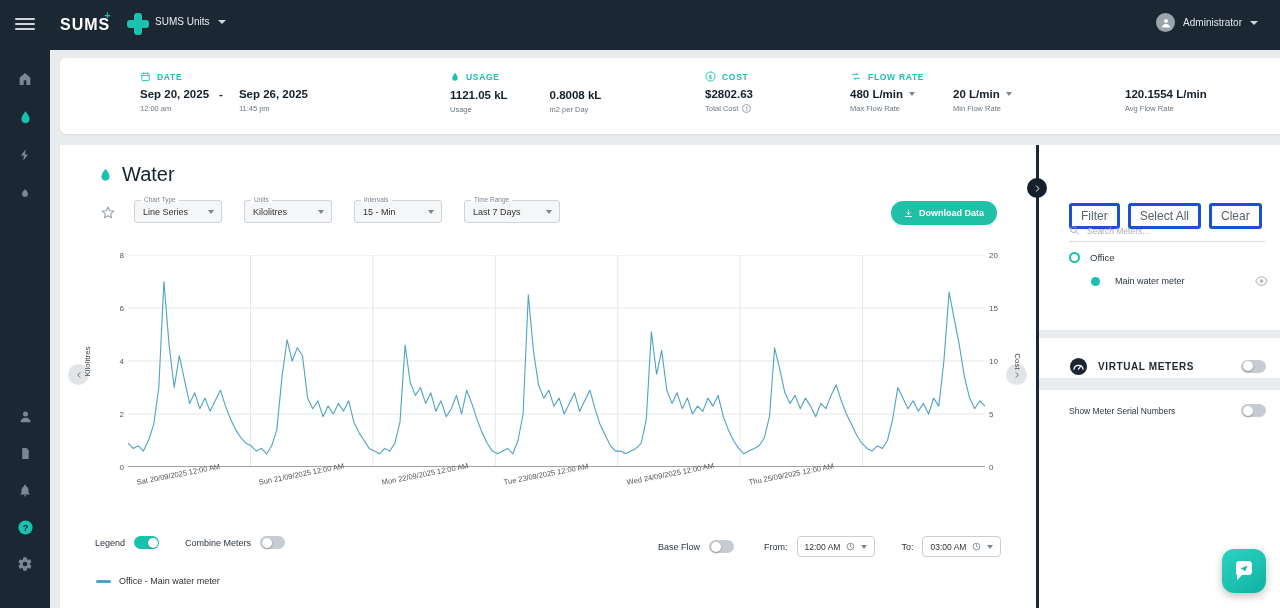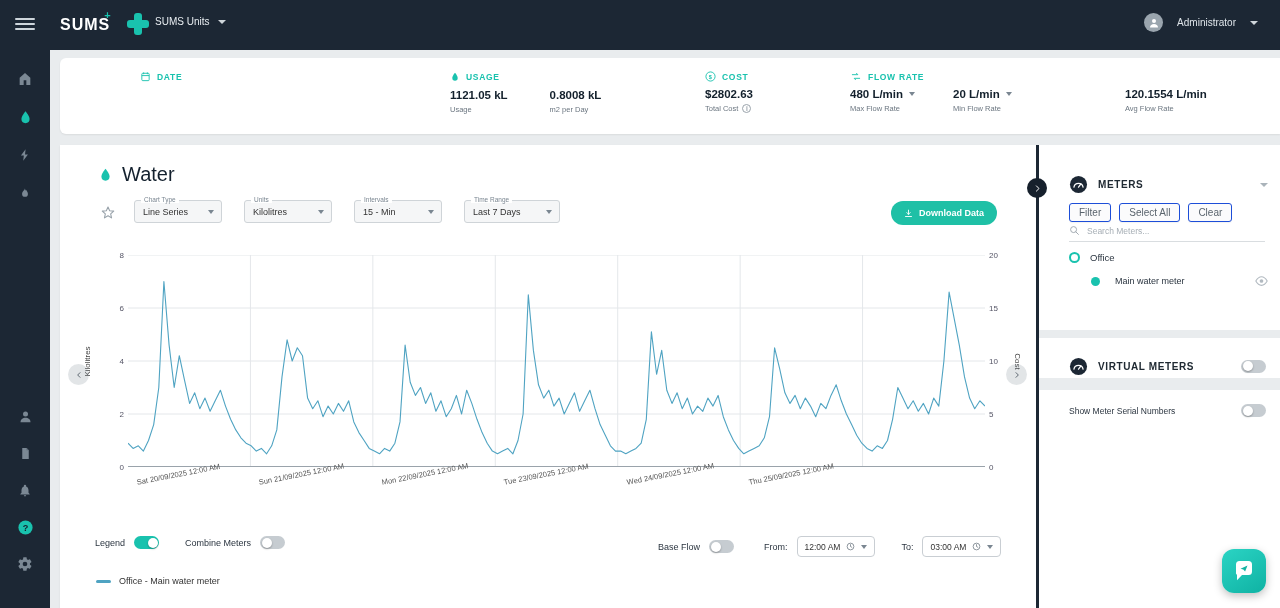--- a/index.html
+++ b/index.html
@@ -18,21 +18,21 @@
   .hamburger { position:absolute; left:15px; top:18px; width:20px; height:14px; background:none; border:none; cursor:pointer; }
   .hamburger i { display:block; height:2px; background:#cdd5db; margin-bottom:3px; border-radius:1px; }
   .logo { position:absolute; left:60px; top:13px; display:flex; align-items:center; gap:10px; }
   .logo-text { color:#fff; font-weight:800; font-size:16px; letter-spacing:1px; }
   .logo-sup { color:#19c2ae; font-weight:800; font-size:11px; vertical-align:super; position:relative; top:-5px; left:-6px; }
   .logo-cross { position:relative; width:22px; height:22px; }
   .logo-cross i { position:absolute; background:#19c2ae; border-radius:3px; }
   .logo-cross .h { left:0; top:7px; width:22px; height:8px; }
   .logo-cross .v { left:7px; top:0; width:8px; height:22px; }
   .org { position:absolute; left:155px; top:16px; display:flex; align-items:center; gap:9px; color:#e8edf1; font-size:10px; cursor:pointer; }
-  .admin { position:absolute; right:22px; top:13px; display:flex; align-items:center; gap:14px; color:#dfe5ea; font-size:10px; cursor:pointer; }
+  .admin { position:absolute; right:22px; top:13px; display:flex; align-items:center; gap:8px; color:#dfe5ea; font-size:10px; cursor:pointer; }
   .avatar { width:19px; height:19px; border-radius:50%; background:#9aa5ae; display:flex; align-items:center; justify-content:center; }
   .caret-down { width:0; height:0; border-left:4px solid transparent; border-right:4px solid transparent; border-top:4.5px solid #cfd6db; }
 
   .side-icons-top { position:absolute; left:0; top:70px; width:50px; display:flex; flex-direction:column; align-items:center; gap:20px; }
   .side-icons-bottom { position:absolute; left:0; bottom:35px; width:50px; display:flex; flex-direction:column; align-items:center; gap:19px; }
   .side-btn { background:none; border:none; cursor:pointer; width:22px; height:18px; display:flex; align-items:center; justify-content:center; }
 
   
   .stats-card { position:absolute; left:60px; top:58px; right:0; height:76px; background:#fff; border-radius:6px 0 0 6px; box-shadow:0 1px 2px rgba(0,0,0,.07); display:flex; align-items:flex-start; padding:13px 0 0 80px; }
   .shead { display:flex; align-items:center; gap:6px; color:#19c2ae; font-size:8.5px; font-weight:bold; letter-spacing:.7px; margin-bottom:6px; }
@@ -88,21 +88,21 @@
   .rpanel { position:absolute; left:1039px; top:145px; right:0; bottom:0; background:#e9ecee; }
   .rsec { position:absolute; left:0; right:0; background:#fff; }
   .sec-meters { top:0; height:185px; }
   .sec-virtual { top:193px; height:40px; display:flex; align-items:center; padding:16px 14px 0 30px; gap:10px; }
   .sec-serials { top:245px; bottom:0; }
   .rp-header { display:flex; align-items:center; gap:10px; }
   .rp-title { font-size:10px; font-weight:bold; color:#202a33; letter-spacing:.6px; white-space:nowrap; }
   .meters-head { position:absolute; left:30px; right:12px; top:30px; }
   .chev-grey { margin-left:auto; width:0; height:0; border-left:4px solid transparent; border-right:4px solid transparent; border-top:4.5px solid #aab3ba; }
   .chip-row { position:absolute; left:30px; top:58px; display:flex; gap:8px; }
-  .chip { font-family:inherit; font-size:10px; color:#5a646d; background:#fbfbfc; border:1px solid #1d4ed8; border-radius:3px; padding:3px 9px; cursor:pointer; box-shadow:0 1px 1px rgba(0,0,0,.05); }
+  .chip { font-family:inherit; font-size:12px; color:#5a646d; background:#fbfbfc; border:3px solid #1d4ed8; border-radius:3px; padding:3px 9px; cursor:pointer; box-shadow:0 1px 1px rgba(0,0,0,.05); }
   .search-row { position:absolute; left:30px; top:80px; width:196px; display:flex; align-items:center; gap:7px; border-bottom:1px solid #d9dde0; padding-bottom:5px; }
   .search-row input { border:none; outline:none; background:transparent; font-size:8.5px; color:#333; width:160px; font-family:inherit; }
   .search-row input::placeholder { color:#a6aeb5; }
   .office-row { position:absolute; left:30px; top:107px; display:flex; align-items:center; gap:10px; cursor:pointer; }
   .ring { width:11px; height:11px; border-radius:50%; border:2px solid #19c2ae; }
   .office-lbl { font-size:9.5px; color:#2b3540; }
   .meter-row { position:absolute; left:52px; right:12px; top:131px; display:flex; align-items:center; gap:15px; cursor:pointer; }
   .dot { width:9px; height:9px; border-radius:50%; background:#19c2ae; }
   .meter-lbl { font-size:9px; color:#2b3540; }
   .meter-row .eye { margin-left:auto; }
@@ -205,20 +205,31 @@
 
   <div class="sgroup" style="width:255px;">
     <div class="shead">
       <svg width="11" height="11" viewBox="0 0 24 24">
           <rect x="4" y="5" width="16" height="16" rx="2" fill="none" stroke="#19c2ae" stroke-width="2"></rect>
           <line x1="4" y1="10" x2="20" y2="10" stroke="#19c2ae" stroke-width="2"></line>
           <line x1="8" y1="3" x2="8" y2="7" stroke="#19c2ae" stroke-width="2"></line>
           <line x1="16" y1="3" x2="16" y2="7" stroke="#19c2ae" stroke-width="2"></line>
         </svg>
       <span>DATE</span>
+    </div>
+    <div class="date-row">
+      <div class="scol">
+        <div class="sval">Sep 20, 2025</div>
+        <div class="scap">12:00 am</div>
+      </div>
+      <div class="dash">-</div>
+      <div class="scol" style="margin-left:6px;">
+        <div class="sval">Sep 26, 2025</div>
+        <div class="scap">11:45 pm</div>
+      </div>
     </div>
   </div>
 
   <div class="sgroup" style="margin-left:55px; width:210px;">
     <div class="shead">
       <svg width="10" height="12" viewBox="0 0 24 24">
           <path d="M12 2C12 2 5.5 9.5 5.5 14.5a6.5 6.5 0 0 0 13 0C18.5 9.5 12 2 12 2Z" fill="#19c2ae"></path>
         </svg>
       <span>USAGE</span>
     </div>
@@ -423,29 +434,20 @@
 <div class="vdivider"></div>
 <button class="collapse-btn">
   <svg width="9" height="11" viewBox="0 0 24 24">
       <polyline points="9,5 16,12 9,19" fill="none" stroke="#fff" stroke-width="2.6" stroke-linecap="round"></polyline>
     </svg>
 </button>
 
 <div class="rpanel">
 
   <div class="rsec sec-meters">
-    <div class="rp-header meters-head">
-      <svg width="19" height="19" viewBox="0 0 20 20">
-          <circle cx="10" cy="10" r="9" fill="#1c2734"></circle>
-          <path d="M5.2 12.8a4.9 4.9 0 0 1 9.6 0" stroke="#fff" fill="none" stroke-width="1.3" stroke-linecap="round"></path>
-          <path d="M10 12.8 12.6 9.4" stroke="#fff" stroke-width="1.3" stroke-linecap="round"></path>
-        </svg>
-      <span class="rp-title">METERS</span>
-      <span class="chev-grey"></span>
-    </div>
     <div class="chip-row">
       <button class="chip">Filter</button>
       <button class="chip">Select All</button>
       <button class="chip">Clear</button>
     </div>
     <div class="search-row">
       <svg width="11" height="11" viewBox="0 0 24 24">
           <circle cx="10" cy="10" r="6.5" fill="none" stroke="#9aa3ab" stroke-width="2"></circle>
           <line x1="15" y1="15" x2="20.5" y2="20.5" stroke="#9aa3ab" stroke-width="2" stroke-linecap="round"></line>
         </svg>

